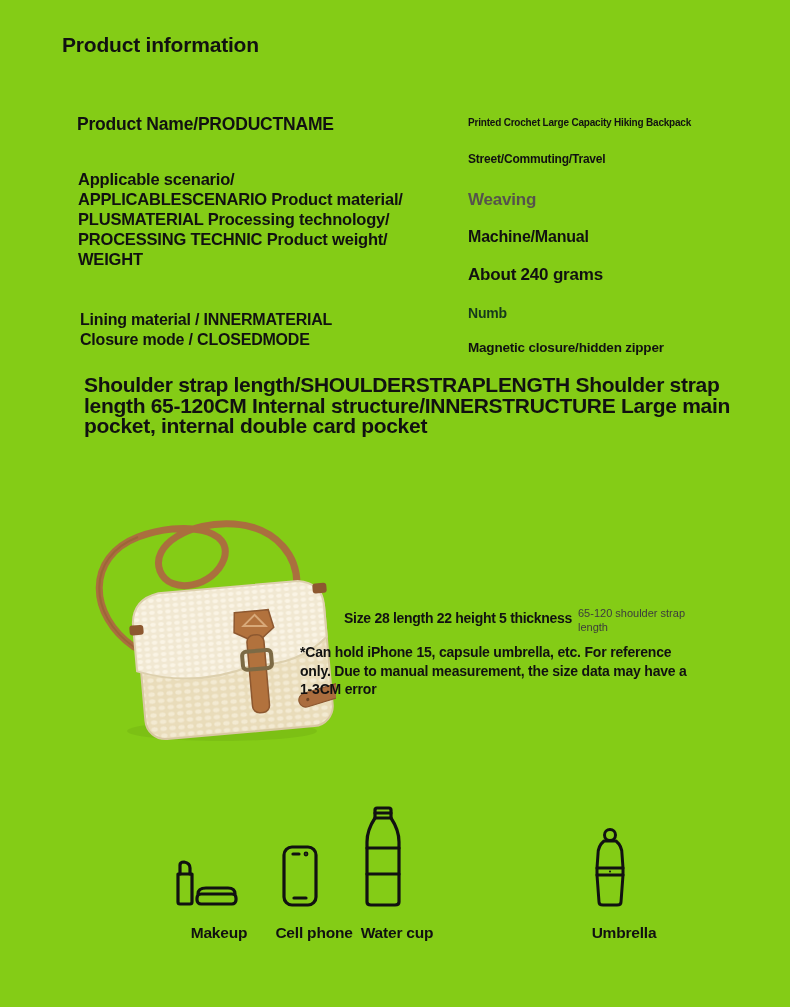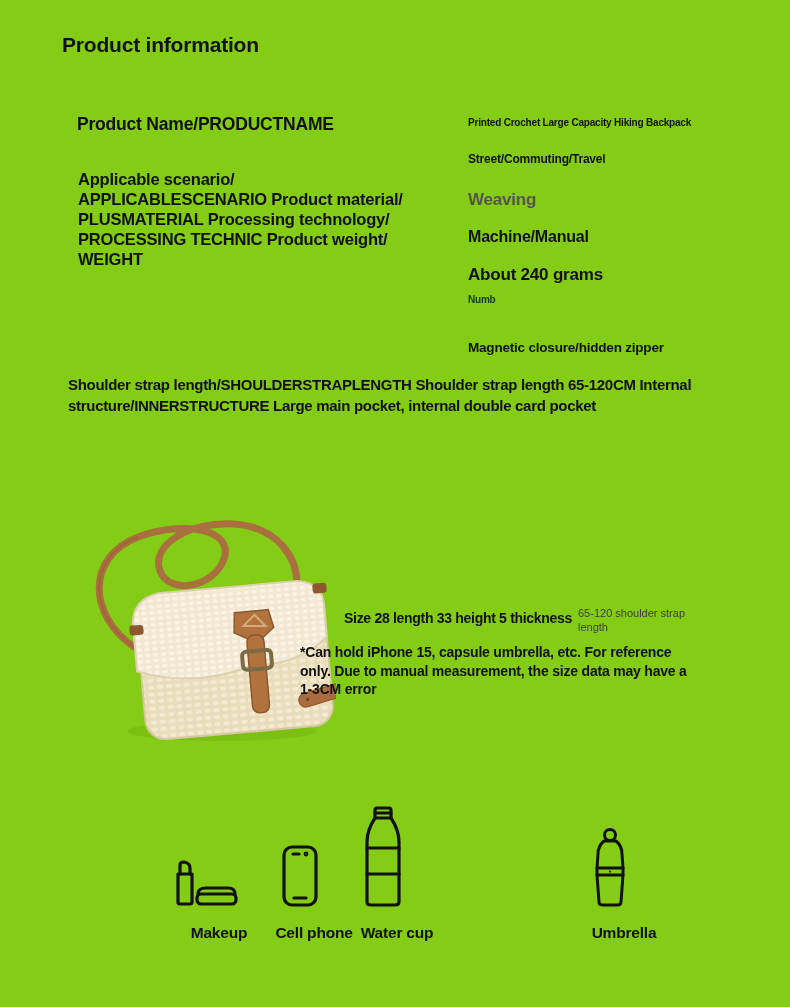--- a/index.html
+++ b/index.html
@@ -15,24 +15,24 @@
   .b{font-weight:bold;letter-spacing:-0.2px;}
   .pre{white-space:pre-line;}
   .page-title{left:62px;top:33px;font-size:21px;}
   .label-product-name{left:77px;top:114px;font-size:17.5px;}
   .value-product-name{left:468px;top:117px;font-size:10px;}
   .value-scenario{left:468px;top:152px;font-size:12px;}
   .label-scenario{left:78px;top:169px;font-size:16.5px;line-height:20px;width:360px;}
   .value-material{left:468px;top:190px;font-size:17px;color:#55534c;}
   .value-technic{left:468px;top:228px;font-size:16px;}
   .value-weight{left:468px;top:265px;font-size:17px;}
-  .value-numb{left:468px;top:294px;font-size:10px;color:#16391d;}
+  .value-numb{left:468px;top:305px;font-size:14px;color:#16391d;}
   .label-lining{left:80px;top:310px;font-size:16px;line-height:20px;width:380px;}
   .value-closure{left:468px;top:340px;font-size:13.5px;}
-  .label-strap{left:68px;top:375px;font-size:15px;line-height:20.5px;width:668px;letter-spacing:-0.3px;}
+  .label-strap{left:84px;top:375px;font-size:21px;line-height:20.5px;width:668px;letter-spacing:-0.3px;}
   .bag-photo{left:72px;top:495px;width:264px;height:252px;}
   .size-dims{left:344px;top:610px;font-size:14px;letter-spacing:-0.3px;}
   .size-strap{left:578px;top:606px;width:112px;font-size:11px;line-height:14px;color:#3c3c3c;}
   .size-note{left:300px;top:643px;width:394px;font-size:14px;line-height:18.5px;letter-spacing:-0.2px;}
   .cap-item{position:absolute;top:798px;width:130px;height:146px;display:flex;flex-direction:column;align-items:center;}
   .cap-icon{height:110px;display:flex;align-items:flex-end;justify-content:center;}
   .cap-label{margin-top:16px;font-size:15.5px;font-weight:bold;letter-spacing:-0.2px;text-align:left;margin-left:28px;}
   .cap-makeup{left:140px;}
   .cap-phone{left:235px;}
   .cap-water{left:318px;}
@@ -46,20 +46,22 @@
 <div class="page">
 
   <div class="abs b page-title">Product information</div>
 
   <div class="abs b label-product-name">Product Name/PRODUCTNAME</div>
   <div class="abs b pre label-scenario">Applicable scenario/
 APPLICABLESCENARIO Product material/
 PLUSMATERIAL Processing technology/
 PROCESSING TECHNIC Product weight/
 WEIGHT</div>
+  <div class="abs b pre label-lining">Lining material / INNERMATERIAL
+Closure mode / CLOSEDMODE</div>
   <div class="abs b label-strap">Shoulder strap length/SHOULDERSTRAPLENGTH Shoulder strap length 65-120CM Internal structure/INNERSTRUCTURE Large main pocket, internal double card pocket</div>
 
   <div class="abs b value-product-name">Printed Crochet Large Capacity Hiking Backpack</div>
   <div class="abs b value-scenario">Street/Commuting/Travel</div>
   <div class="abs b value-material">Weaving</div>
   <div class="abs b value-technic">Machine/Manual</div>
   <div class="abs b value-weight">About 240 grams</div>
   <div class="abs b value-numb">Numb</div>
   <div class="abs b value-closure">Magnetic closure/hidden zipper</div>
 
@@ -97,21 +99,21 @@
 
         <g transform="rotate(-12 250 206)">
           <rect x="222" y="200" width="58" height="14" rx="7" fill="#ab6d3e" stroke="#8d5830" stroke-width="1.2"></rect>
           <circle cx="231" cy="207" r="1.6" fill="#6e4423"></circle>
           <circle cx="271" cy="207" r="1.6" fill="#6e4423"></circle>
         </g>
       </g>
     </svg>
   </div>
 
-  <div class="abs b size-dims">Size 28 length 33 height 5 thickness</div>
+  <div class="abs b size-dims">Size 28 length 22 height 5 thickness</div>
   <div class="abs size-strap">65-120 shoulder strap length</div>
   <div class="abs b size-note">*Can hold iPhone 15, capsule umbrella, etc. For reference only. Due to manual measurement, the size data may have a 1-3CM error</div>
 
   <div class="cap-item cap-makeup">
     <div class="cap-icon">
       <svg width="66" height="50" viewBox="0 0 66 50" fill="none" stroke="#111" stroke-width="3.2" stroke-linejoin="round" stroke-linecap="round">
         <path d="M6,16 L6,44 Q6,46 8,46 L18,46 Q20,46 20,44 L20,16 Z"></path>
         <path d="M8,16 L8,7 Q8,4 12,4 Q18,5 18,10 L18,16"></path>
         <path d="M26,36 Q26,30 34,30 L56,30 Q63,30 63,36"></path>
         <rect x="25" y="36" width="39" height="10" rx="4"></rect>

